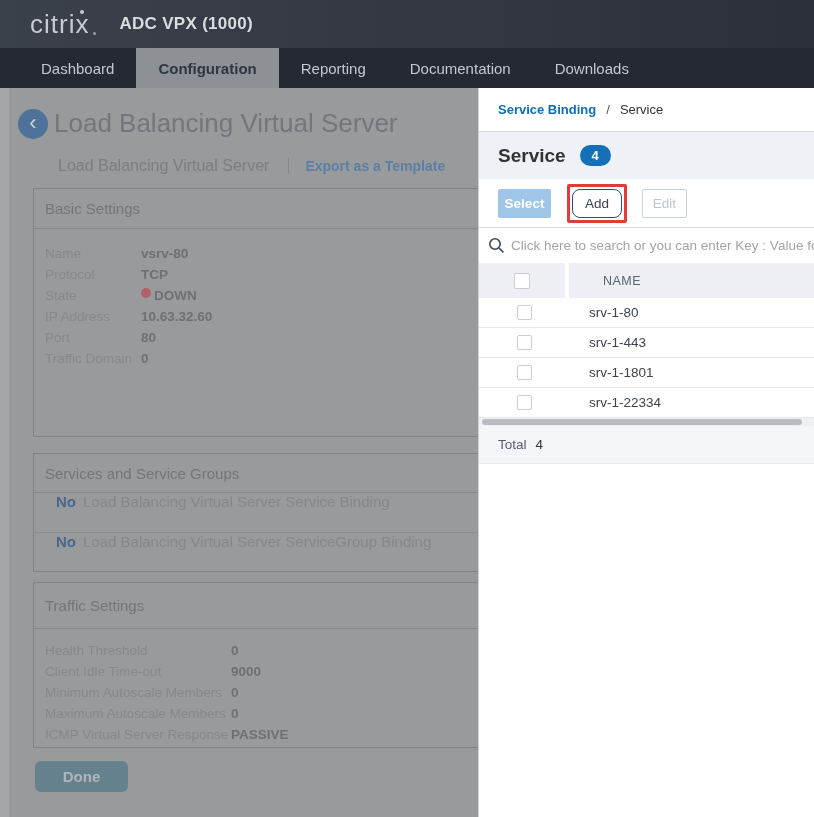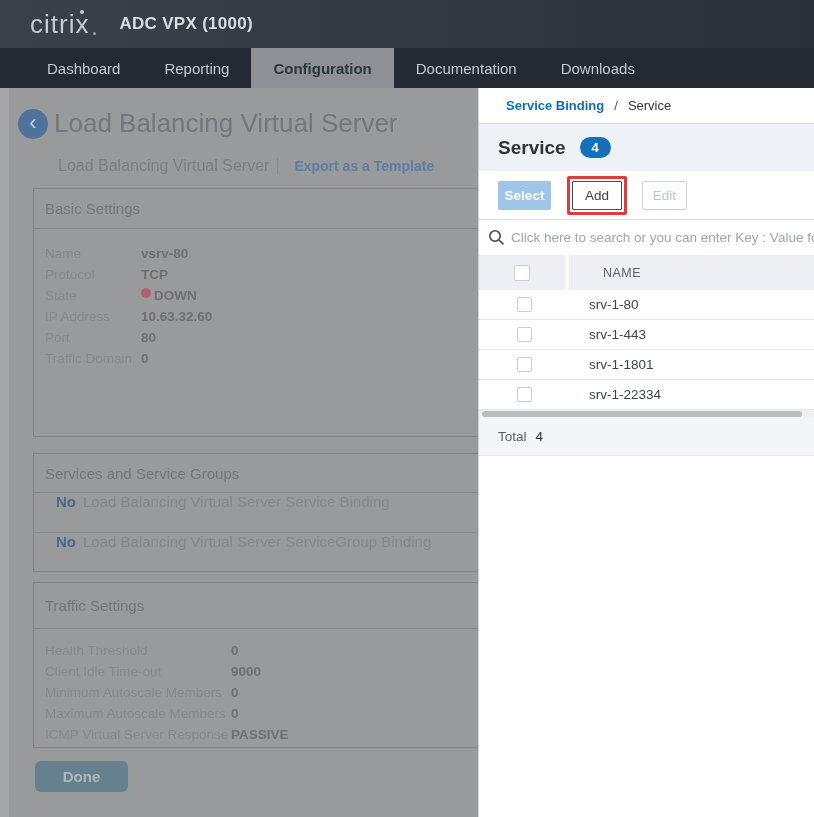--- a/index.html
+++ b/index.html
@@ -10,34 +10,34 @@
   
   .top-header { position:absolute; top:0; left:0; right:0; height:48px;
     background:linear-gradient(90deg,#3b414a,#2b303a); display:flex; align-items:center; padding-left:30px; }
   .logo { position:relative; font-size:26px; color:#c6cad1; letter-spacing:1px; line-height:1; }
   .logo .xdot { position:absolute; top:-1px; right:5px; width:4px; height:4px; border-radius:50%; background:#c6cad1; }
   .logo .tmdot { position:absolute; bottom:2px; right:-7px; width:3px; height:3px; border-radius:50%; background:#9ba0a8; }
   .product { color:#d9dce0; font-size:17px; font-weight:bold; margin-left:30px; letter-spacing:.3px; }
 
   
   .nav { position:absolute; top:48px; left:0; right:0; height:40px; background:#242933;
-    display:flex; padding-left:25px; }
+    display:flex; padding-left:19px; }
   .nav-tab { height:40px; display:flex; align-items:center; padding:0 22px; font-size:15px; color:#c3c8d1; cursor:pointer; }
   .nav-tab.active { background:#8d9095; color:#2e3642; font-weight:bold; }
 
   
   .page { position:absolute; top:88px; left:0; width:478px; bottom:0; background:#999a9b; overflow:hidden; }
   .page-edge { position:absolute; left:0; top:0; width:9px; bottom:0; background:#a4a5a7; }
   .back-btn { position:absolute; left:18px; top:21px; width:30px; height:30px; border-radius:50%;
     background:#4f729a; color:#ccd3da; display:flex; align-items:center; justify-content:center;
     font-size:22px; line-height:1; padding-bottom:3px; }
   .page-title { position:absolute; left:54px; top:20px; font-size:26px; color:#73767c; white-space:nowrap; }
   .subtab-row { position:absolute; left:58px; top:69px; display:flex; align-items:center; white-space:nowrap; }
   .subtab { font-size:16px; color:#7b7e82; }
-  .export-link { margin-left:8px; padding-left:16px; border-left:1px solid #85888c;
+  .export-link { margin-left:19px; padding-left:16px; border-left:1px solid #85888c;
     font-size:14px; font-weight:bold; color:#5d7ea6; }
 
   .card { position:absolute; left:33px; right:0; border:1px solid rgba(110,113,118,.55); border-right:none; }
   .card-h { padding-left:11px; font-size:15px; color:#73767c; border-bottom:1px solid rgba(110,113,118,.45);
     display:flex; align-items:center; }
   .card-basic { top:100px; height:249px; }
   .card-basic .card-h { height:40px; }
   .fields { padding:17px 0 0 11px; }
   .frow { height:21px; display:flex; align-items:flex-start; font-size:13.5px; }
   .flabel { color:#85888d; }
@@ -58,38 +58,38 @@
   .card-traffic .card-h { height:46px; }
   .card-traffic .fields { padding-top:14px; }
 
   .done-btn { position:absolute; left:35px; top:673px; width:93px; height:31px; background:#66818e;
     border:none; border-radius:6px; color:#b0b5ba; font-weight:bold; font-size:15px;
     display:flex; align-items:center; justify-content:center; cursor:pointer; }
 
   
   .panel { position:absolute; top:88px; left:478px; right:0; bottom:0; background:#fff;
     border-left:1px solid #cdd0d4; }
-  .crumbs { height:36px; display:flex; align-items:center; padding-left:27px;
+  .crumbs { height:44px; display:flex; align-items:center; padding-left:19px;
     border-bottom:1px solid #d8dbdf; font-size:13px; }
   .crumb-link { color:#0f6db6; font-weight:bold; cursor:pointer; }
   .crumb-sep { margin:0 10px; color:#555; }
   .crumb-cur { color:#333; }
 
   .ptitle { height:47px; background:#eef1f5; display:flex; align-items:center; padding-left:19px; }
   .ptitle-text { font-size:19px; font-weight:600; color:#333; }
   .badge { margin-left:14px; background:#1470b8; color:#fff; font-size:13px; font-weight:bold;
     border-radius:11px; min-width:31px; height:21px; display:flex; align-items:center; justify-content:center; }
 
   .btnrow { height:48px; display:flex; align-items:center; padding-left:19px; background:#fff; }
   .btnrow button { font-family:inherit; cursor:pointer; }
   .btn-select { width:53px; height:29px; background:#9fc6e6; color:#fff; font-weight:bold;
     font-size:13.5px; border:none; border-radius:2px; }
   .red-wrap { margin-left:16px; border:3px solid #e03c3c; border-radius:2px; padding:2px; display:flex; }
   .btn-add { width:50px; height:29px; background:#fff; border:1px solid #3a4d6e; color:#3a4150;
-    font-size:13.5px; border-radius:1px; }
+    font-size:13.5px; border-radius:8px; }
   .btn-edit { margin-left:15px; width:45px; height:29px; background:#fff; border:1px solid #c8d3dd;
     color:#b9c5d1; font-size:13.5px; border-radius:2px; }
 
   .searchrow { height:36px; border-top:1px solid #dadde1; display:flex; align-items:center;
     padding-left:9px; overflow:hidden; }
   .search-icon { flex:0 0 auto; margin-right:6px; display:flex; }
   .search-input { flex:1; border:none; outline:none; font-family:inherit; font-size:13.5px;
     color:#333; min-width:0; }
   .search-input::placeholder { color:#9fa5ad; opacity:1; }
 
@@ -119,22 +119,22 @@
     <div class="logo">
       <span>citrix</span>
       <span class="xdot"></span>
       <span class="tmdot"></span>
     </div>
     <div class="product">ADC VPX (1000)</div>
   </div>
 
   <div class="nav">
     <div class="nav-tab">Dashboard</div>
+    <div class="nav-tab active">Configuration</div>
     <div class="nav-tab">Reporting</div>
-    <div class="nav-tab active">Configuration</div>
     <div class="nav-tab">Documentation</div>
     <div class="nav-tab">Downloads</div>
   </div>
 
   <div class="page">
     <div class="page-edge"></div>
 
     <div class="back-btn">
       <span>‹</span>
     </div>

